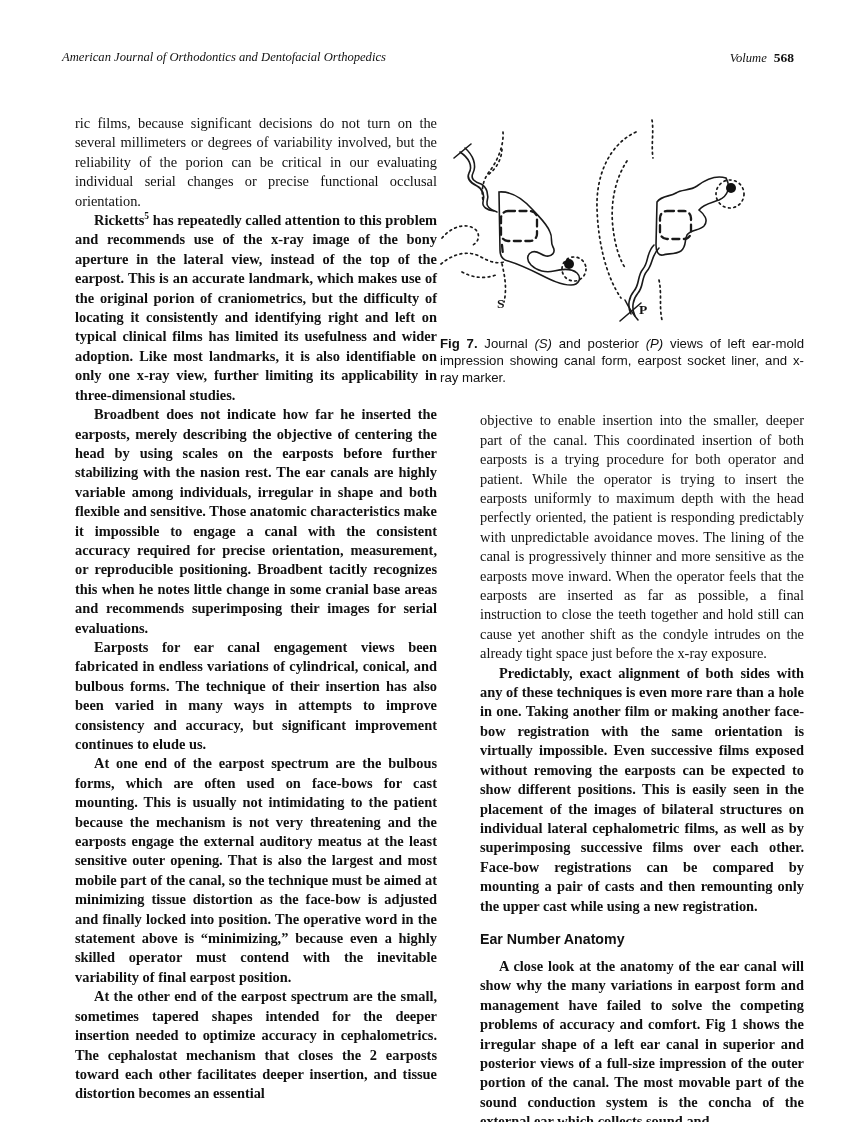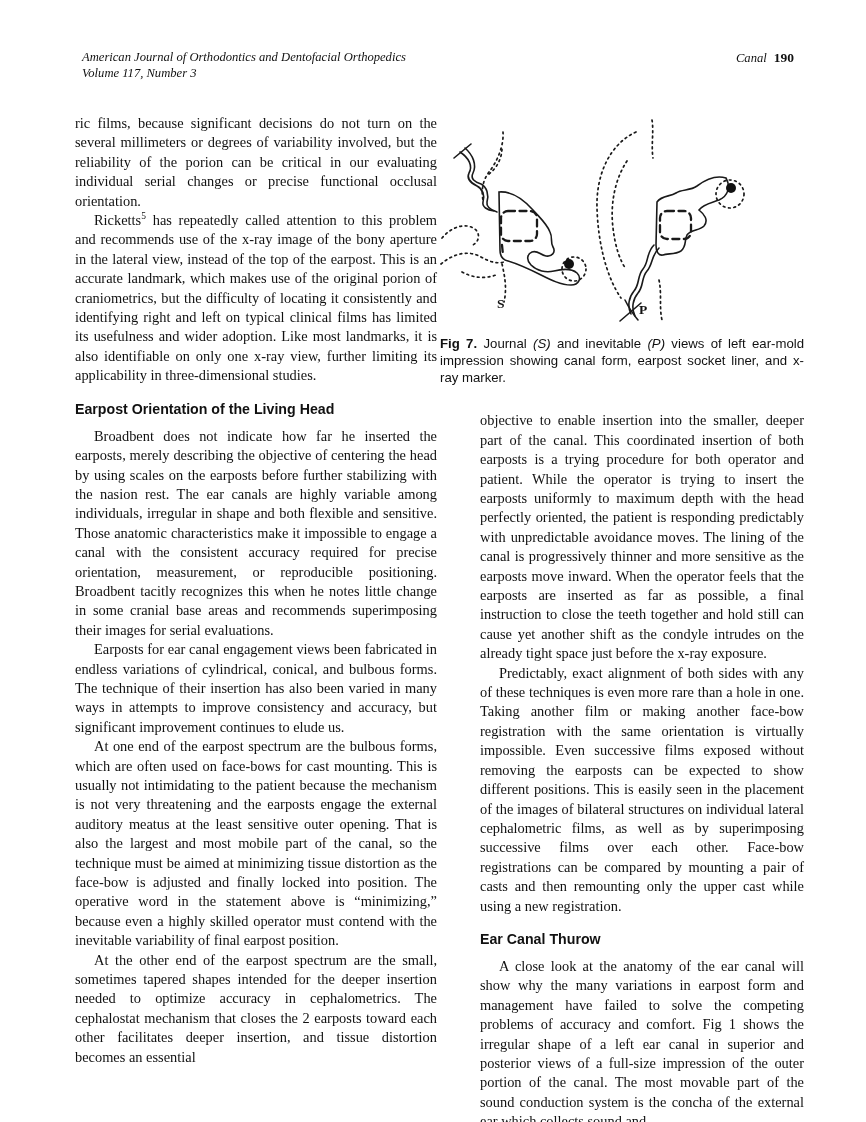--- a/index.html
+++ b/index.html
@@ -6,39 +6,39 @@
   .page{
     position:relative;
     width:866px;height:1122px;
     background:#ffffff;
     font-family:"Liberation Serif", serif;
     color:#111;
     overflow:hidden;
   }
   
   .hdr-left{
-    position:absolute;left:82px;top:50px;width:480px;
+    position:absolute;left:62px;top:50px;width:480px;
     font-style:italic;font-size:12.6px;line-height:15.5px;
   }
   .hdr-right{
     position:absolute;right:72px;top:50px;
     font-size:12.6px;white-space:nowrap;
   }
   .hdr-right .author{font-style:italic;}
   .hdr-right .pageno{font-weight:bold;font-style:normal;margin-left:7px;font-size:13.5px;}
   
   .col{position:absolute;width:362px;}
   .col-left{left:75px;top:114px;}
   .col-right{left:440px;top:112px;width:364px;}
   p.body-p{
     margin:0;
     font-size:14.4px;line-height:19.4px;
     text-align:justify;
   }
-  p.indent{text-indent:19px;}
+  p.indent{text-indent:19px;font-weight:bold;}
   sup{font-size:9.5px;line-height:0;}
   h2.sec{
     font-family:"Liberation Sans", sans-serif;
     font-size:14.2px;font-weight:bold;
     margin:15px 0 10px 0;
   }
   
   .figure-wrap{position:relative;width:364px;height:218px;}
   .fig-label{
     position:absolute;
@@ -61,30 +61,28 @@
   .dash{stroke-dasharray:7 4.5;stroke-width:2.3;}
   .solid{stroke-width:1.6;}
 </style>
 </head>
 <body>
 
 <div class="page">
 
   <div class="hdr-left">
     <div>American Journal of Orthodontics and Dentofacial Orthopedics</div>
-    <div>Volume 117, Number 3</div>
   </div>
   <div class="hdr-right">
-    <span class="author">Canal</span><span class="pageno">190</span>
+    <span class="author">Volume</span><span class="pageno">568</span>
   </div>
 
   <div class="col col-left">
     <p class="body-p">ric films, because significant decisions do not turn on the several millimeters or degrees of variability involved, but the reliability of the porion can be critical in our evaluating individual serial changes or precise functional occlusal orientation.</p>
     <p class="body-p indent"><span>Ricketts</span><sup>5</sup><span> has repeatedly called attention to this problem and recommends use of the x-ray image of the bony aperture in the lateral view, instead of the top of the earpost. This is an accurate landmark, which makes use of the original porion of craniometrics, but the difficulty of locating it consistently and identifying right and left on typical clinical films has limited its usefulness and wider adoption. Like most landmarks, it is also identifiable on only one x-ray view, further limiting its applicability in three-dimensional studies.</span></p>
-    <h2 class="sec">Earpost Orientation of the Living Head</h2>
     <p class="body-p indent">Broadbent does not indicate how far he inserted the earposts, merely describing the objective of centering the head by using scales on the earposts before further stabilizing with the nasion rest. The ear canals are highly variable among individuals, irregular in shape and both flexible and sensitive. Those anatomic characteristics make it impossible to engage a canal with the consistent accuracy required for precise orientation, measurement, or reproducible positioning. Broadbent tacitly recognizes this when he notes little change in some cranial base areas and recommends superimposing their images for serial evaluations.</p>
     <p class="body-p indent">Earposts for ear canal engagement views been fabricated in endless variations of cylindrical, conical, and bulbous forms. The technique of their insertion has also been varied in many ways in attempts to improve consistency and accuracy, but significant improvement continues to elude us.</p>
     <p class="body-p indent">At one end of the earpost spectrum are the bulbous forms, which are often used on face-bows for cast mounting. This is usually not intimidating to the patient because the mechanism is not very threatening and the earposts engage the external auditory meatus at the least sensitive outer opening. That is also the largest and most mobile part of the canal, so the technique must be aimed at minimizing tissue distortion as the face-bow is adjusted and finally locked into position. The operative word in the statement above is “minimizing,” because even a highly skilled operator must contend with the inevitable variability of final earpost position.</p>
     <p class="body-p indent">At the other end of the earpost spectrum are the small, sometimes tapered shapes intended for the deeper insertion needed to optimize accuracy in cephalometrics. The cephalostat mechanism that closes the 2 earposts toward each other facilitates deeper insertion, and tissue distortion becomes an essential</p>
   </div>
 
   <div class="col col-right">
 
     <div class="figure-wrap">
       <svg width="364" height="218" viewBox="0 0 364 218">
@@ -120,23 +118,23 @@
             <path class="solid" d="M219,136 C211,144 213,152 207,159 C201,166 204,174 198,181 C193,187 191,196 195,204"></path>
             <path class="solid" d="M180,209 L201,191"></path>
             <path class="solid" d="M185,188 C189,196 192,201 198,208"></path>
           </g>
         </g>
       </svg>
       <span class="fig-label fig-label-s">S</span>
       <span class="fig-label fig-label-p">P</span>
     </div>
 
-    <p class="caption"><b>Fig 7.</b><span> Journal </span><i>(S)</i><span> and inevitable </span><i>(P)</i><span> views of left ear-mold impression showing canal form, earpost socket liner, and x-ray marker.</span></p>
+    <p class="caption"><b>Fig 7.</b><span> Journal </span><i>(S)</i><span> and posterior </span><i>(P)</i><span> views of left ear-mold impression showing canal form, earpost socket liner, and x-ray marker.</span></p>
 
     <div class="col-right-body">
       <p class="body-p">objective to enable insertion into the smaller, deeper part of the canal. This coordinated insertion of both earposts is a trying procedure for both operator and patient. While the operator is trying to insert the earposts uniformly to maximum depth with the head perfectly oriented, the patient is responding predictably with unpredictable avoidance moves. The lining of the canal is progressively thinner and more sensitive as the earposts move inward. When the operator feels that the earposts are inserted as far as possible, a final instruction to close the teeth together and hold still can cause yet another shift as the condyle intrudes on the already tight space just before the x-ray exposure.</p>
       <p class="body-p indent">Predictably, exact alignment of both sides with any of these techniques is even more rare than a hole in one. Taking another film or making another face-bow registration with the same orientation is virtually impossible. Even successive films exposed without removing the earposts can be expected to show different positions. This is easily seen in the placement of the images of bilateral structures on individual lateral cephalometric films, as well as by superimposing successive films over each other. Face-bow registrations can be compared by mounting a pair of casts and then remounting only the upper cast while using a new registration.</p>
-      <h2 class="sec">Ear Canal Thurow</h2>
+      <h2 class="sec">Ear Number Anatomy</h2>
       <p class="body-p indent">A close look at the anatomy of the ear canal will show why the many variations in earpost form and management have failed to solve the competing problems of accuracy and comfort. Fig 1 shows the irregular shape of a left ear canal in superior and posterior views of a full-size impression of the outer portion of the canal. The most movable part of the sound conduction system is the concha of the external ear which collects sound and</p>
     </div>
   </div>
 
 </div>
 
 </body></html>

